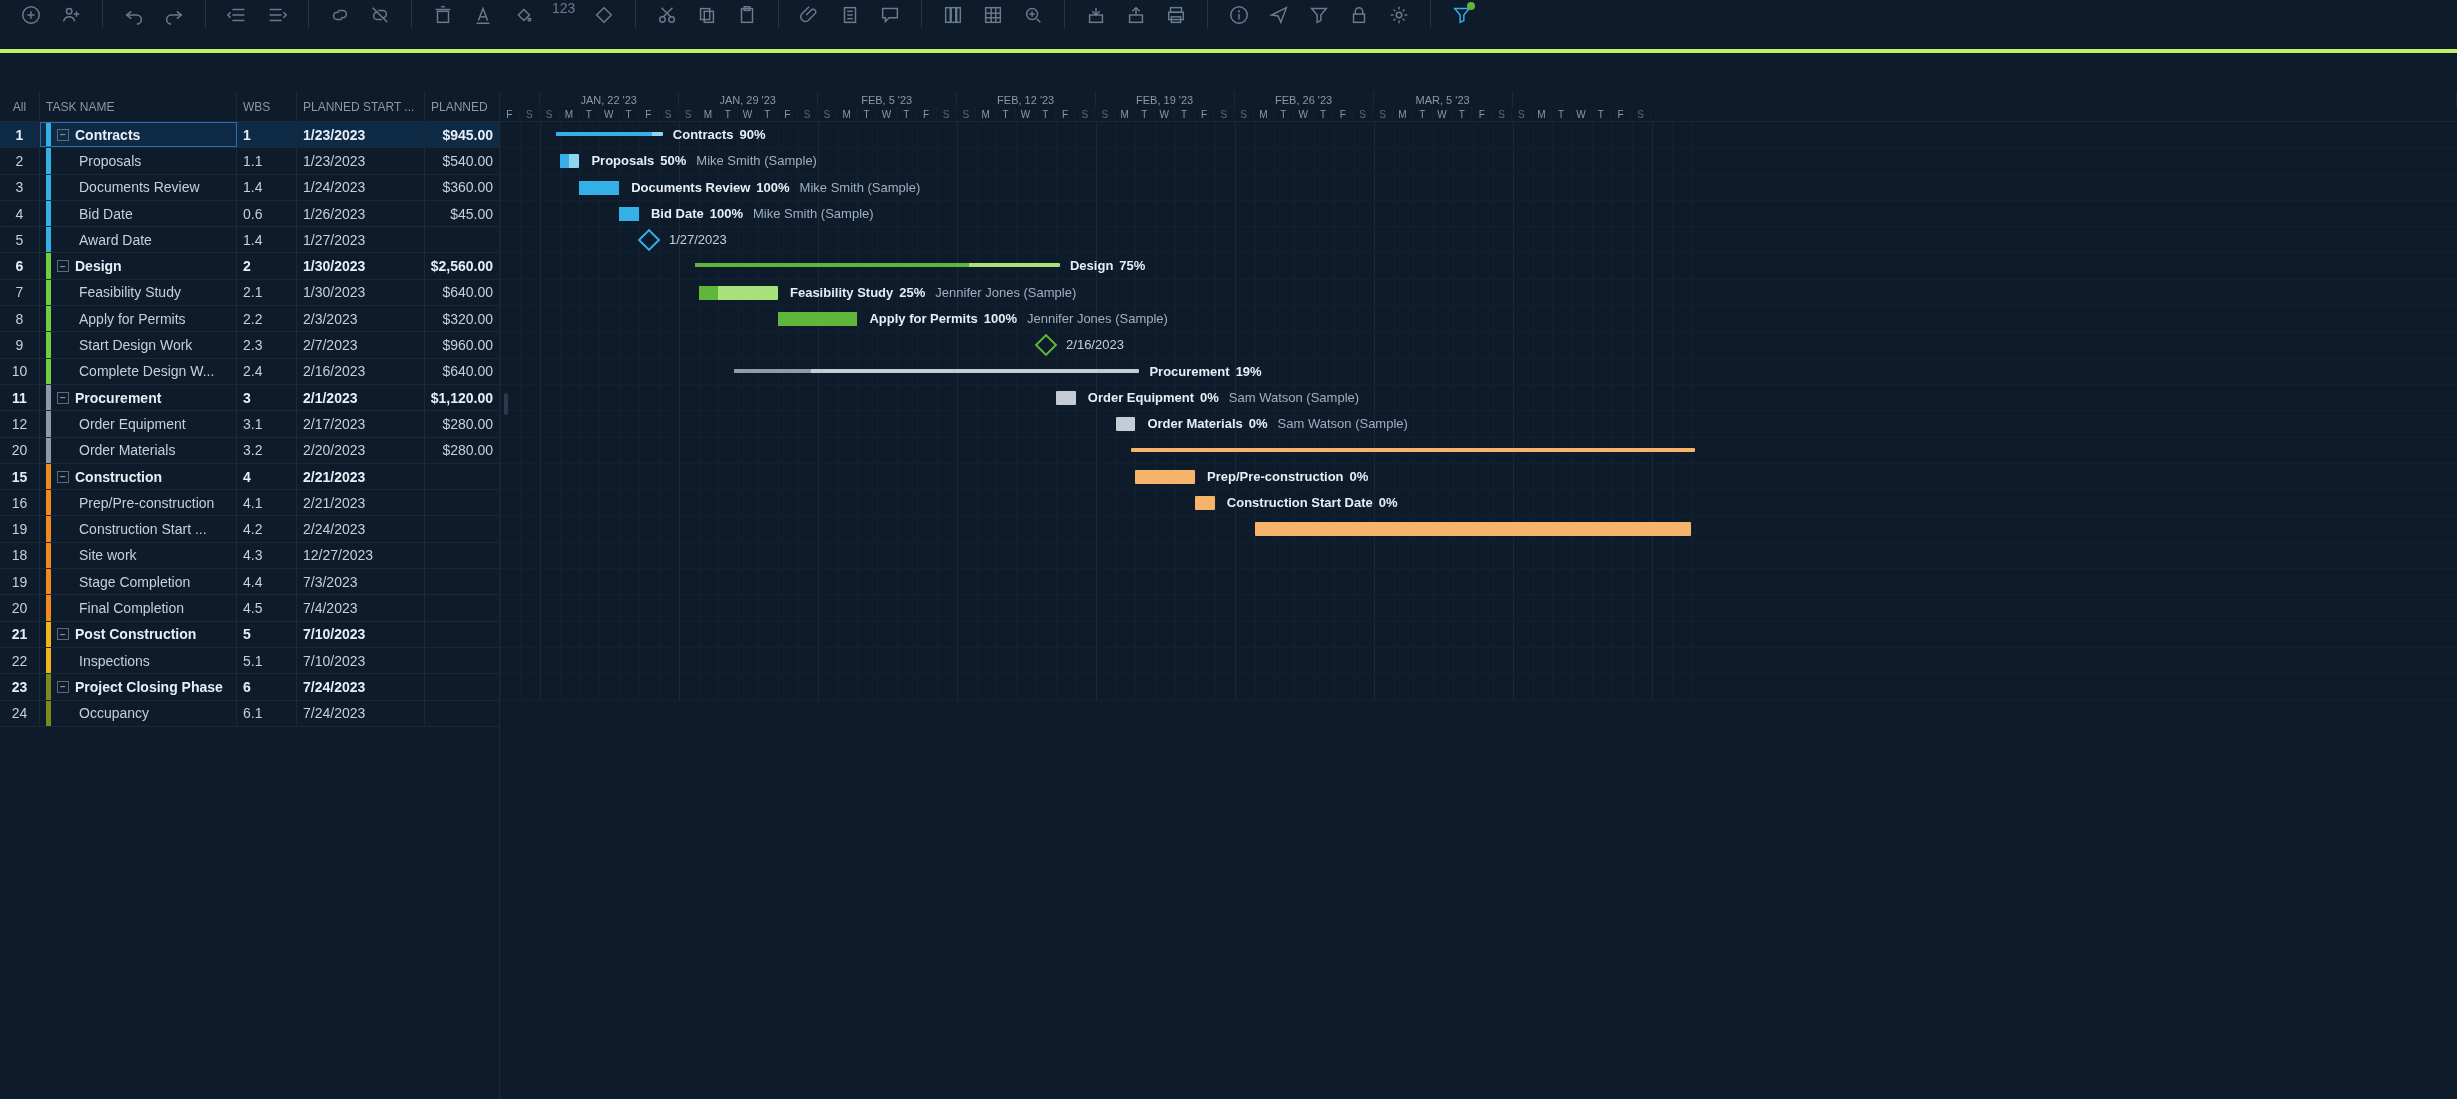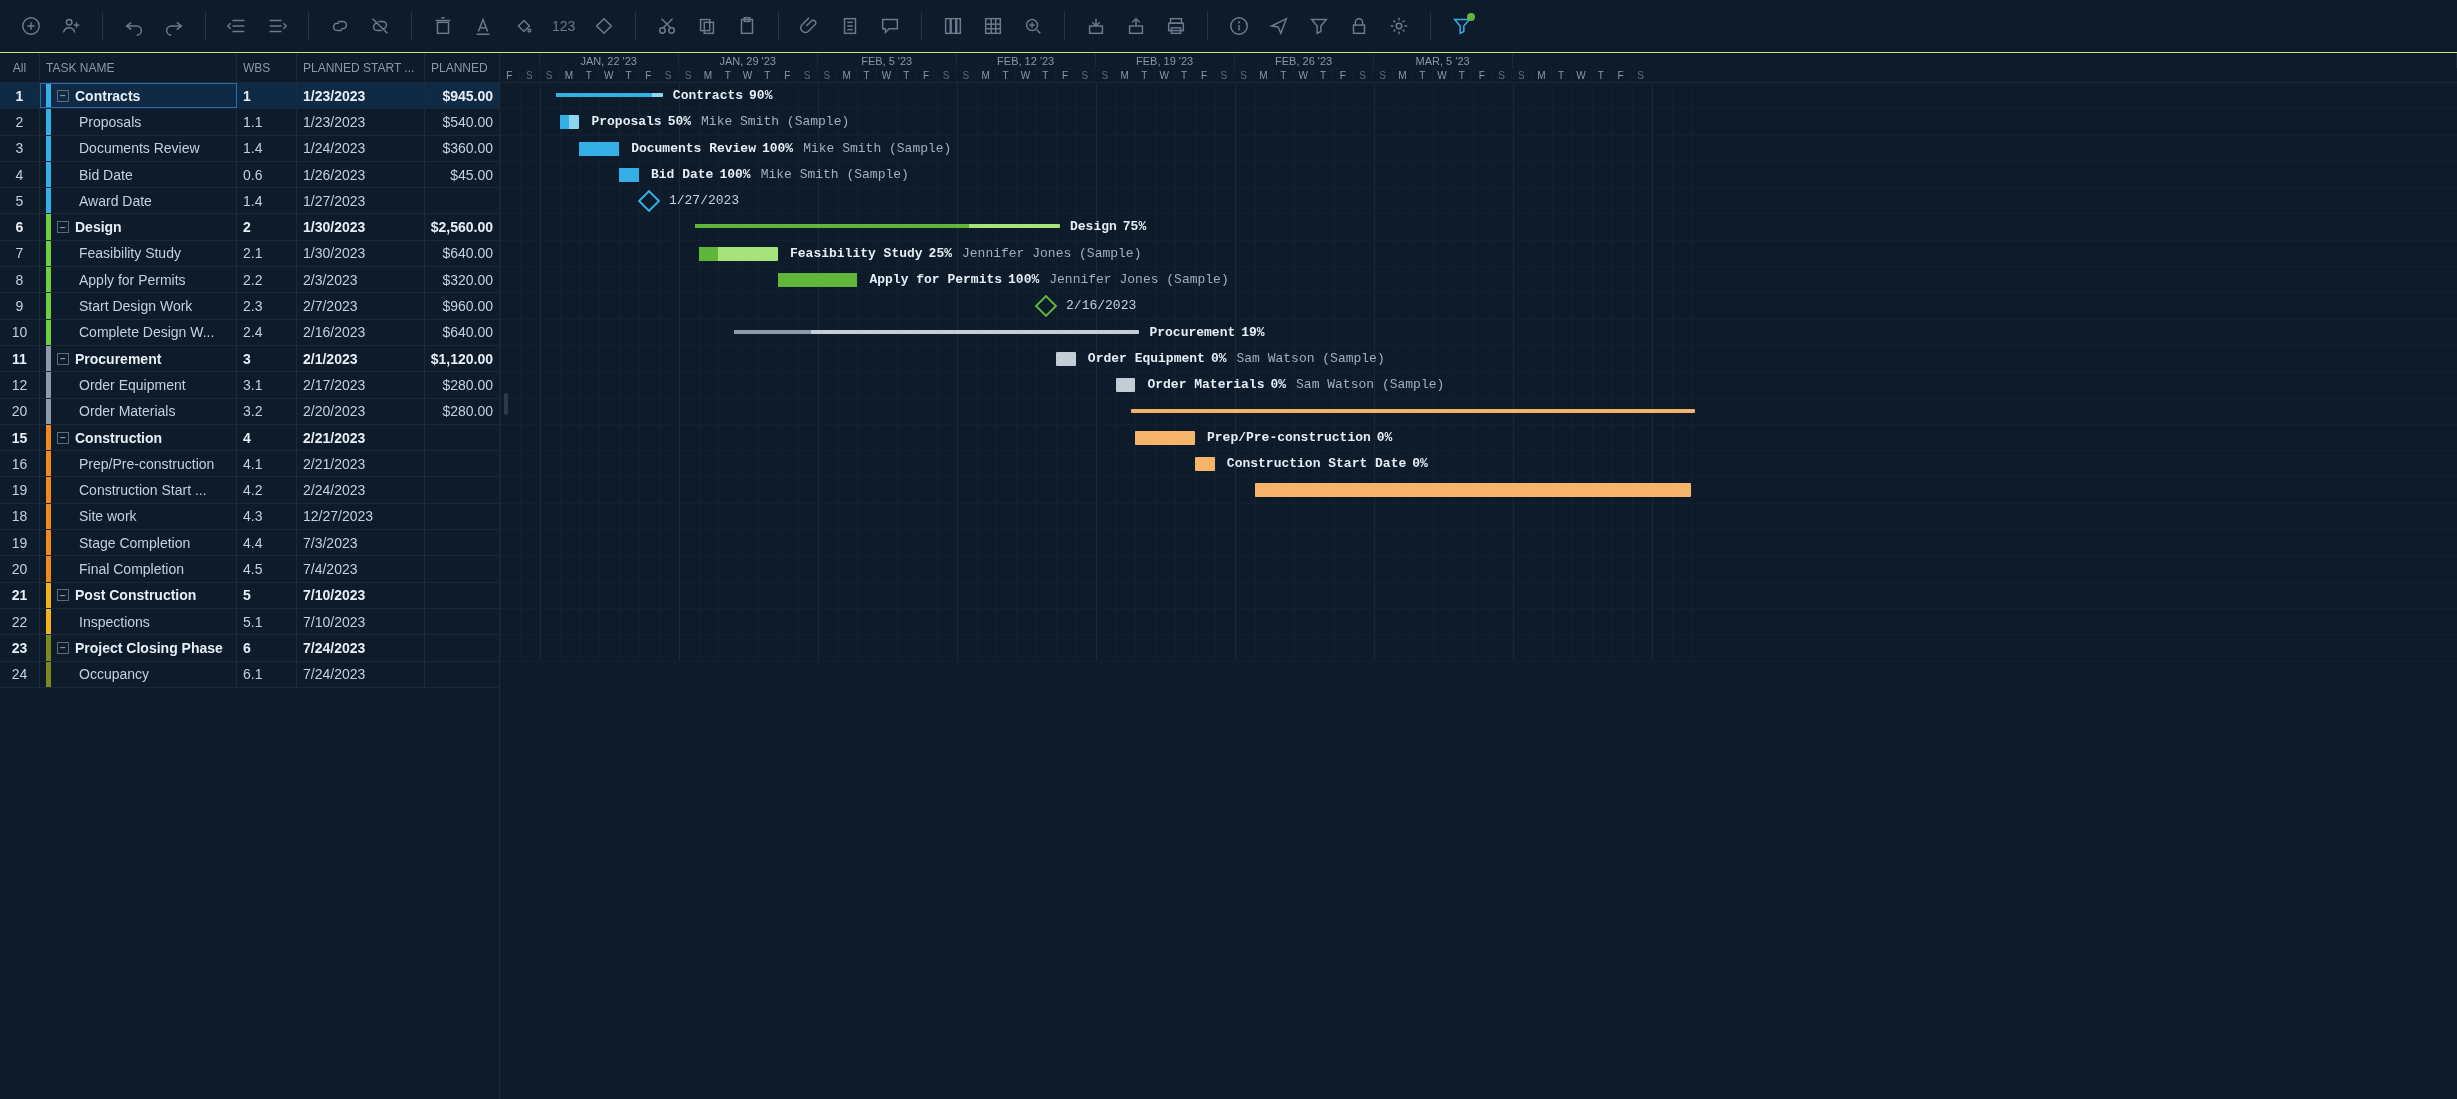--- a/index.html
+++ b/index.html
@@ -10,37 +10,37 @@
   overflow: hidden;
   width: 2457px;
   height: 1099px;
 }
 .app { display: flex; flex-direction: column; width: 100%; height: 100%; }
 
 
 .toolbar {
   height: 53px;
   display: flex;
-  align-items: center;
+  align-items: flex-start;
   padding: 0 16px;
   gap: 10px;
-  border-bottom: 1px solid #bef264;
+  border-bottom: 4px solid #bef264;
 }
 .toolbar .sep { width: 1px; height: 28px; background: #263445; margin: 0 6px; }
 .toolbar .tbtn {
   width: 30px; height: 30px;
   display: flex; align-items: center; justify-content: center;
   cursor: pointer;
   color: #6b7b8e;
 }
 .toolbar .tbtn svg { width: 22px; height: 22px; stroke: currentColor; fill: none; stroke-width: 1.6; }
 .toolbar .nums { font-size: 14px; color: #6b7b8e; margin: 0 4px; }
 
 
-.main { display: flex; flex: 1; overflow: hidden; }
+.main { display: flex; flex: 1; overflow: hidden; margin-top: 39px; }
 
 
 .grid {
   width: 500px;
   border-right: 1px solid #1a2838;
   display: flex; flex-direction: column;
   background: #0d1b2a;
 }
 .grid-header {
   display: flex;
@@ -106,21 +106,21 @@
 .bar { position: absolute; height: 14px; top: 6px; border-radius: 1px; }
 .bar.summary { height: 4px; top: 10px; }
 .bar.summary::before, .bar.summary::after {
   content: ""; position: absolute; width: 0; height: 0; top: 4px;
   border-left: 5px solid transparent; border-right: 5px solid transparent;
 }
 .bar.summary::before { left: -1px; }
 .bar.summary::after { right: -1px; }
 .barfill { height: 100%; float: left; }
 
-.bar-label { position: absolute; top: 5px; font-size: 13px; white-space: nowrap; font-weight: 600; color: #e8eef6; font-family: Liberation Mono, monospace; }
+.bar-label { position: absolute; top: 5px; font-size: 13px; white-space: nowrap; font-weight: 600; color: #e8eef6; }
 .bar-label .pct { margin-left: 6px; }
 .bar-label .res { font-weight: 400; color: #9fb0c2; margin-left: 10px; }
 
 .diamond { position: absolute; width: 16px; height: 16px; top: 5px; transform: rotate(45deg); }
 .diamond.blue { border: 2px solid #35b0e6; background: #0d1b2a; }
 .diamond.green { border: 2px solid #5fb63a; background: #0d1b2a; }
 
 .splitter { position: absolute; left: 500px; top: 53px; bottom: 0; width: 8px; cursor: col-resize; }
 .splitter .grip { position: absolute; left: 4px; top: 340px; width: 4px; height: 22px; background: #2a3a4c; border-radius: 2px; }
 </style>

